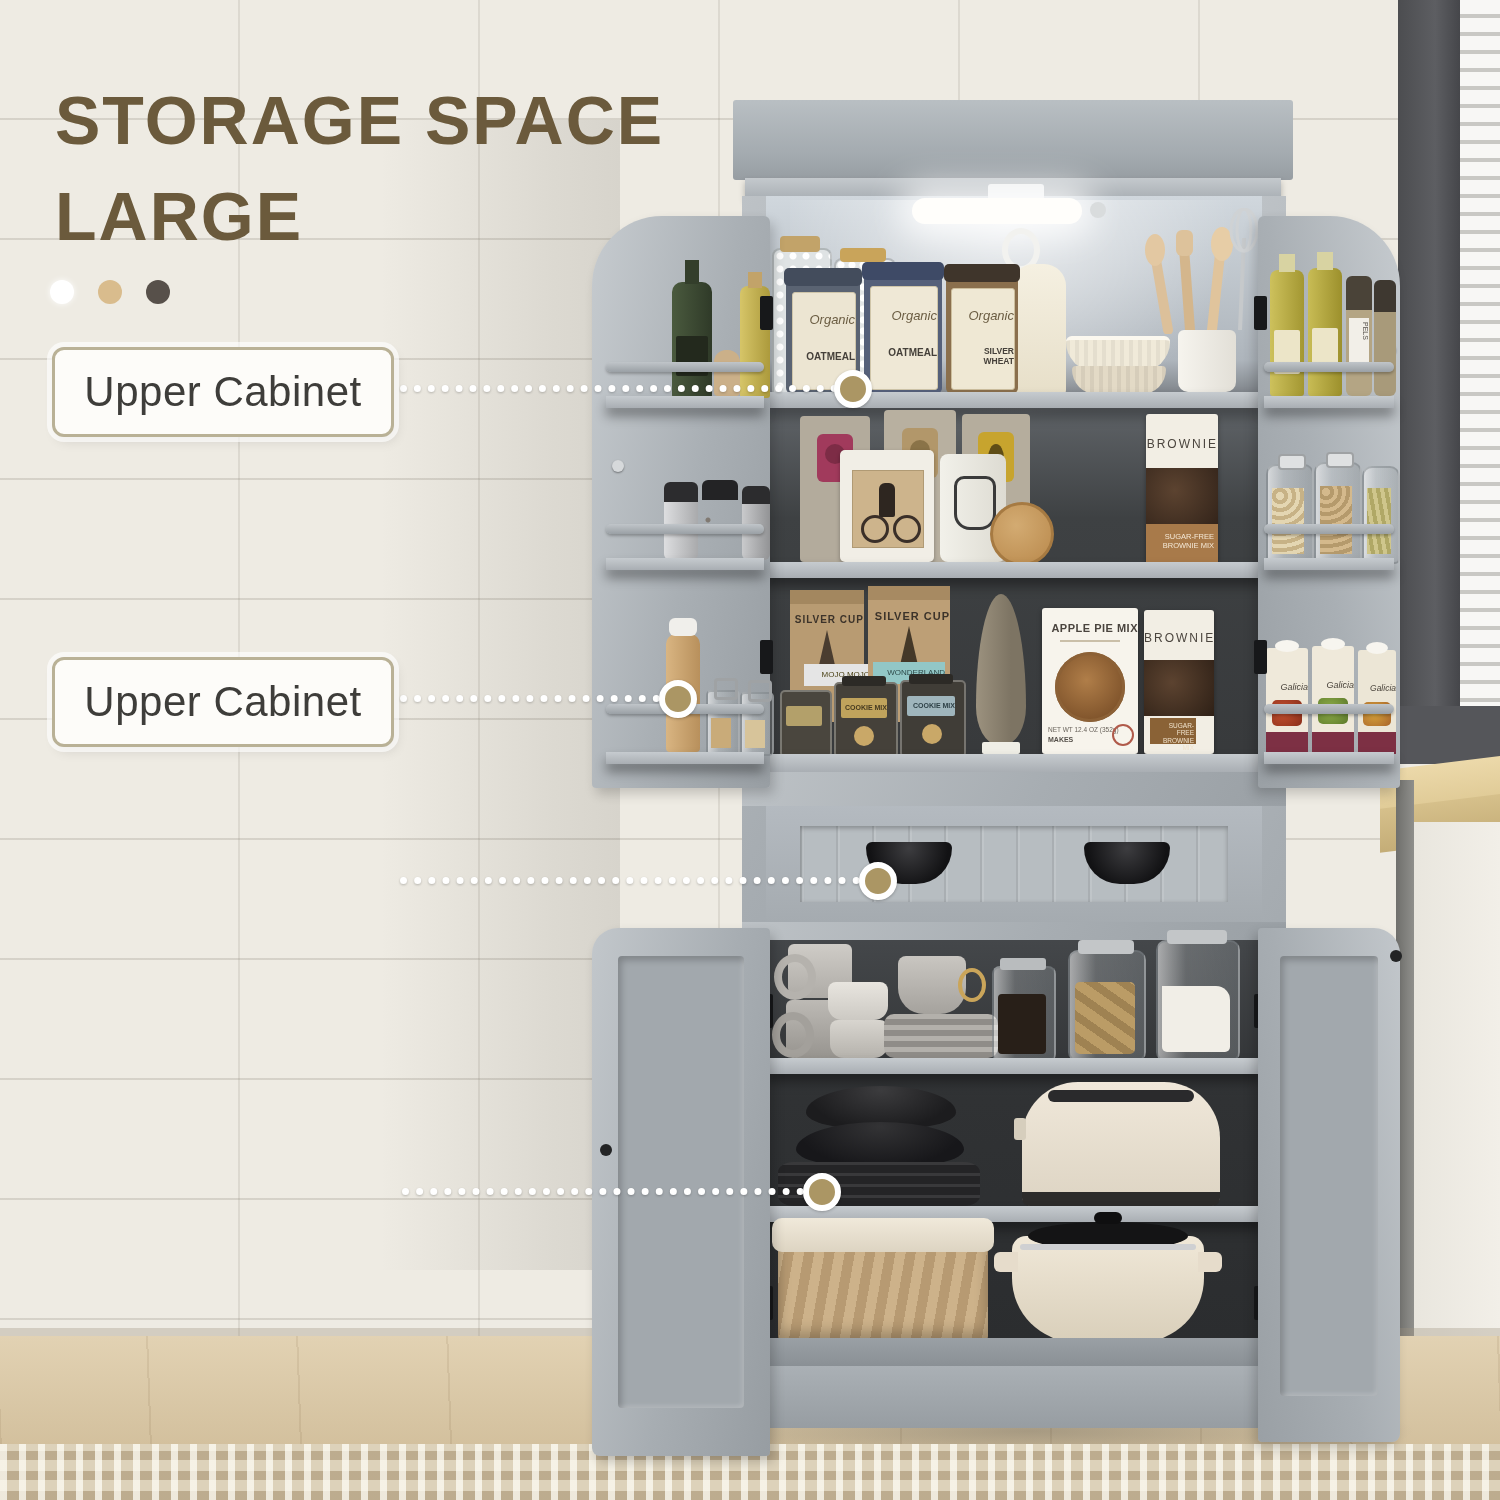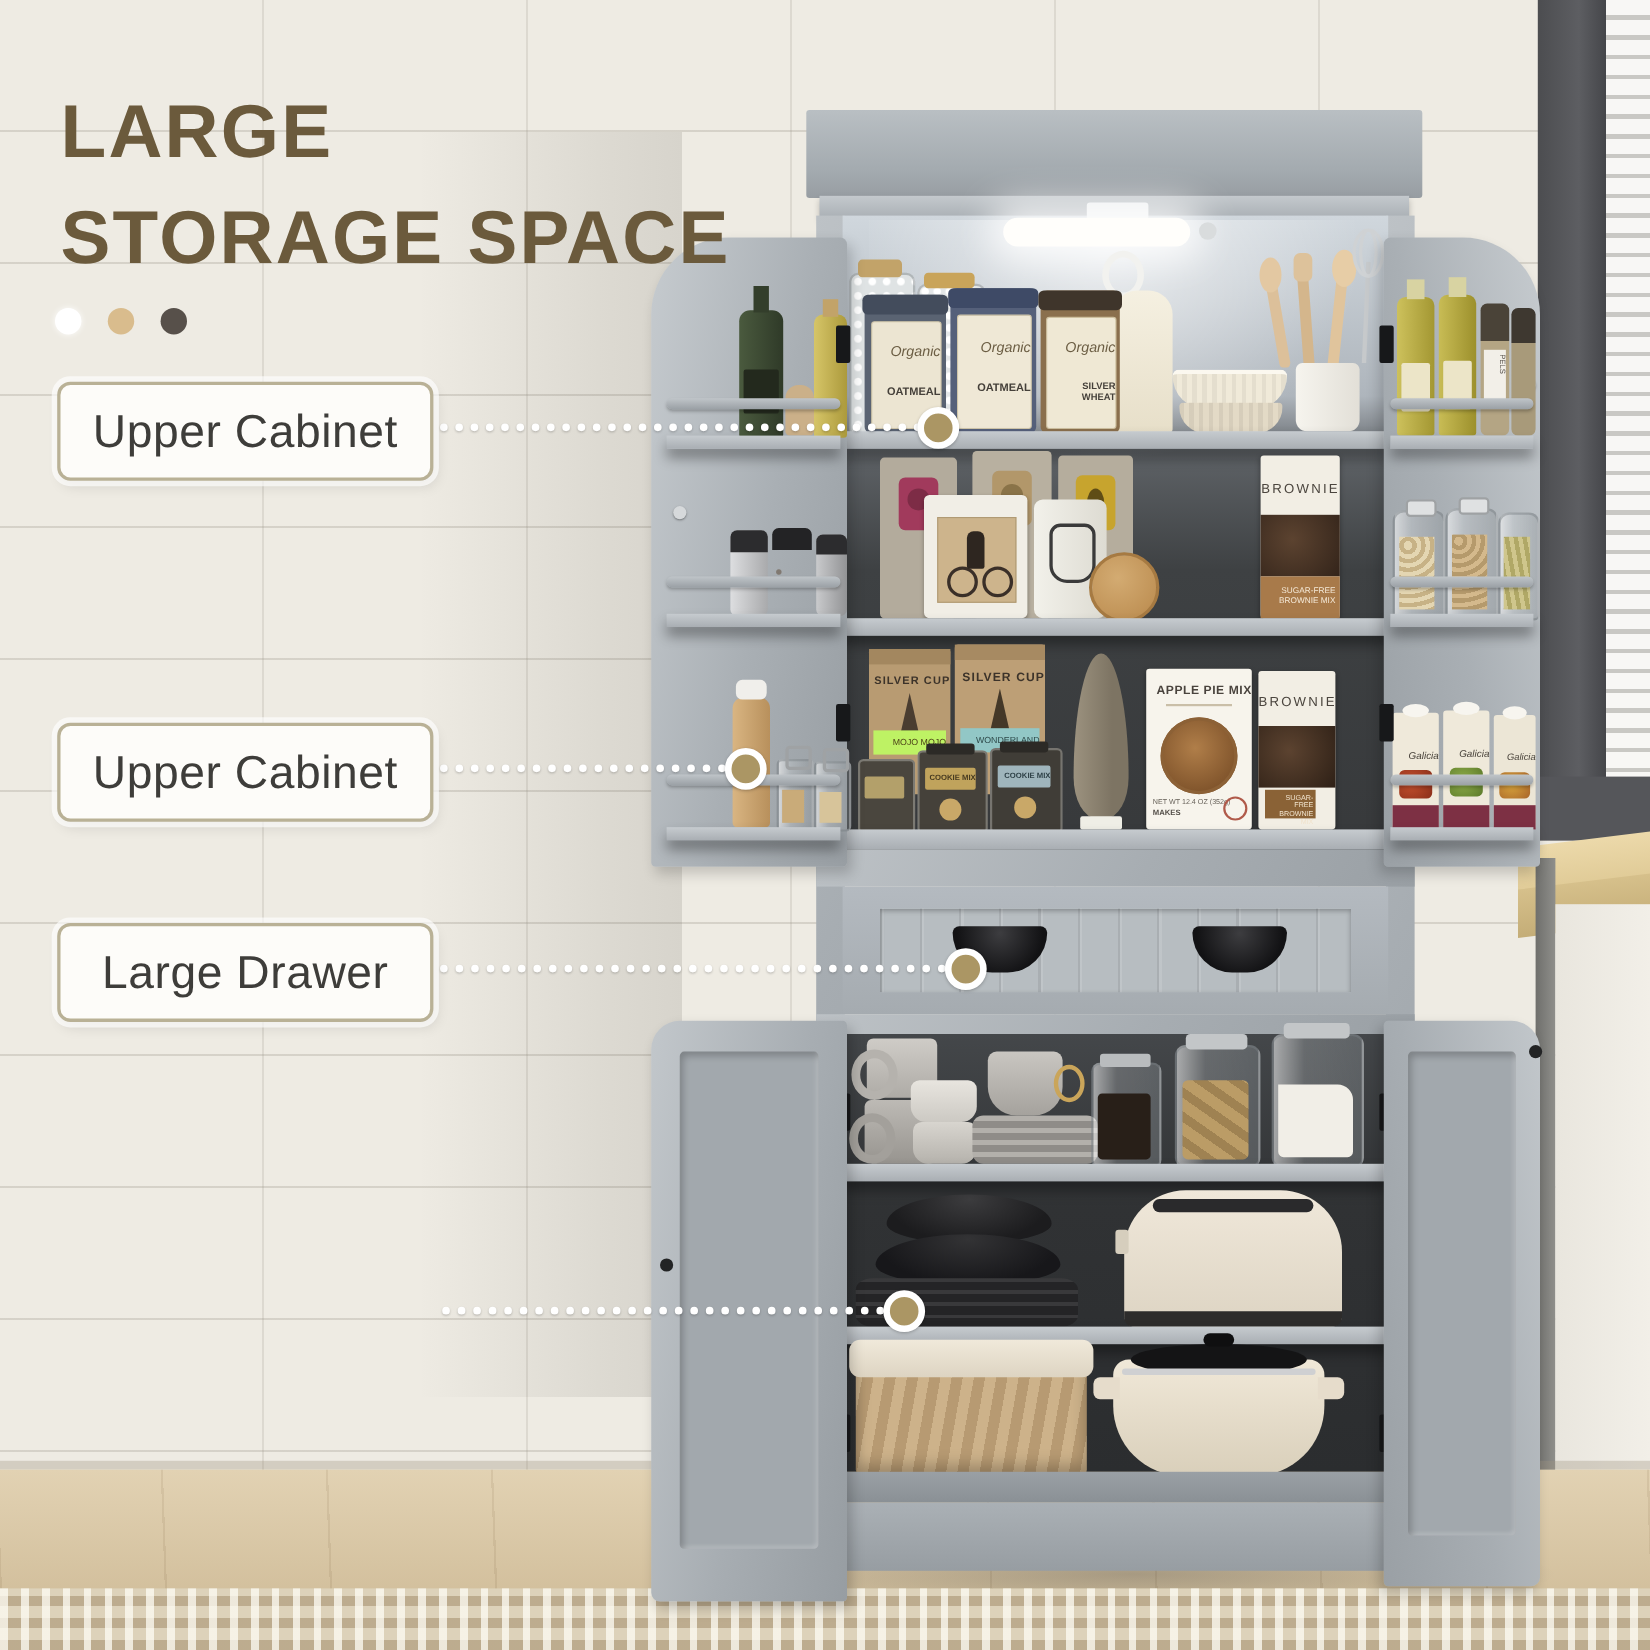--- a/index.html
+++ b/index.html
@@ -173,21 +173,21 @@
       <div class="tinytxt" style="top:9px;font-size:7.5px;color:#f4e8d6;padding:0 4px">SUGAR-FREE BROWNIE MIX</div>
     </div>
   </div>
 
   <div class="abs shelf" style="left:766px;top:562px;width:496px;height:16px"></div>
 
   <div class="abs" style="left:790px;top:590px;width:74px;height:132px;background:#b89b72;border-radius:3px">
     <div class="abs" style="left:0;top:0;width:74px;height:14px;background:#a3875f"></div>
     <div class="tinytxt" style="top:24px;font-size:10px;font-weight:bold;color:#3c332a;letter-spacing:1px">SILVER CUP</div>
     <div class="abs" style="left:27px;top:40px;width:20px;height:44px;background:#4a3d30;clip-path:polygon(50% 0,100% 100%,0 100%)"></div>
-    <div class="abs" style="left:4px;top:74px;width:66px;height:22px;background:#bef264">
+    <div class="abs" style="left:14px;top:74px;width:66px;height:22px;background:#e5e5e5">
       <div class="tinytxt" style="top:6px;font-size:8px;color:#4d4418">MOJO MOJO</div>
     </div>
   </div>
   <div class="abs" style="left:868px;top:586px;width:82px;height:136px;background:#bd9f76;border-radius:3px">
     <div class="abs" style="left:0;top:0;width:82px;height:14px;background:#a78a62"></div>
     <div class="tinytxt" style="top:24px;font-size:11px;font-weight:bold;color:#3c332a;letter-spacing:1px">SILVER CUP</div>
     <div class="abs" style="left:30px;top:40px;width:22px;height:48px;background:#443828;clip-path:polygon(50% 0,100% 100%,0 100%)"></div>
     <div class="abs" style="left:5px;top:76px;width:72px;height:22px;background:#92c7c6">
       <div class="tinytxt" style="top:6px;font-size:8px;color:#2e4a4a">WONDERLAND</div>
     </div>
@@ -419,41 +419,38 @@
   </div>
   <div class="abs knob" style="left:600px;top:1144px;width:12px;height:12px;background:#232425"></div>
   <div class="abs" style="left:1258px;top:928px;width:142px;height:514px;border-radius:4px 26px 8px 4px;
     background:linear-gradient(260deg,#c2c7cb,#a7adb2 55%,#9aa0a5);box-shadow:-4px 6px 12px rgba(0,0,0,.2)">
     <div class="abs" style="left:22px;top:28px;width:98px;height:440px;background:#a2a8ad;
       box-shadow:inset 3px 4px 7px rgba(0,0,0,.22), inset -2px -2px 4px rgba(255,255,255,.25);border-radius:4px"></div>
   </div>
   <div class="abs knob" style="left:1390px;top:950px;width:12px;height:12px;background:#232425"></div>
 
   <div class="abs title" style="z-index:50">
+    <div>STORAGE SPACE</div>
     <div>LARGE</div>
-    <div>STORAGE SPACE</div>
   </div>
   <div class="abs dot" style="left:50px;background:#ffffff;box-shadow:0 0 6px rgba(255,255,255,.9);z-index:50"></div>
   <div class="abs dot" style="left:98px;background:#d9bc8d;z-index:50"></div>
   <div class="abs dot" style="left:146px;background:#57504a;z-index:50"></div>
 
   <div class="abs leader" style="left:400px;top:385px;width:438px;z-index:49"></div>
   <div class="abs leader-end" style="left:834px;top:370px;z-index:49"></div>
   <div class="abs callout-box" style="left:52px;top:347px;z-index:50">
     <span>Upper Cabinet</span>
   </div>
 
   <div class="abs leader" style="left:400px;top:695px;width:260px;z-index:49"></div>
   <div class="abs leader-end" style="left:659px;top:680px;z-index:49"></div>
   <div class="abs callout-box" style="left:52px;top:657px;z-index:50">
     <span>Upper Cabinet</span>
   </div>
 
   <div class="abs leader" style="left:400px;top:877px;width:460px;z-index:49"></div>
   <div class="abs leader-end" style="left:859px;top:862px;z-index:49"></div>
-  <div class="abs callout-box" style="left:52px;top:839px;z-index:50">
-    <span>Large Drawer</span>
-  </div>
 
   <div class="abs leader" style="left:402px;top:1188px;width:402px;z-index:49"></div>
   <div class="abs leader-end" style="left:803px;top:1173px;z-index:49"></div>
 
 </div>
 
 </body></html>

